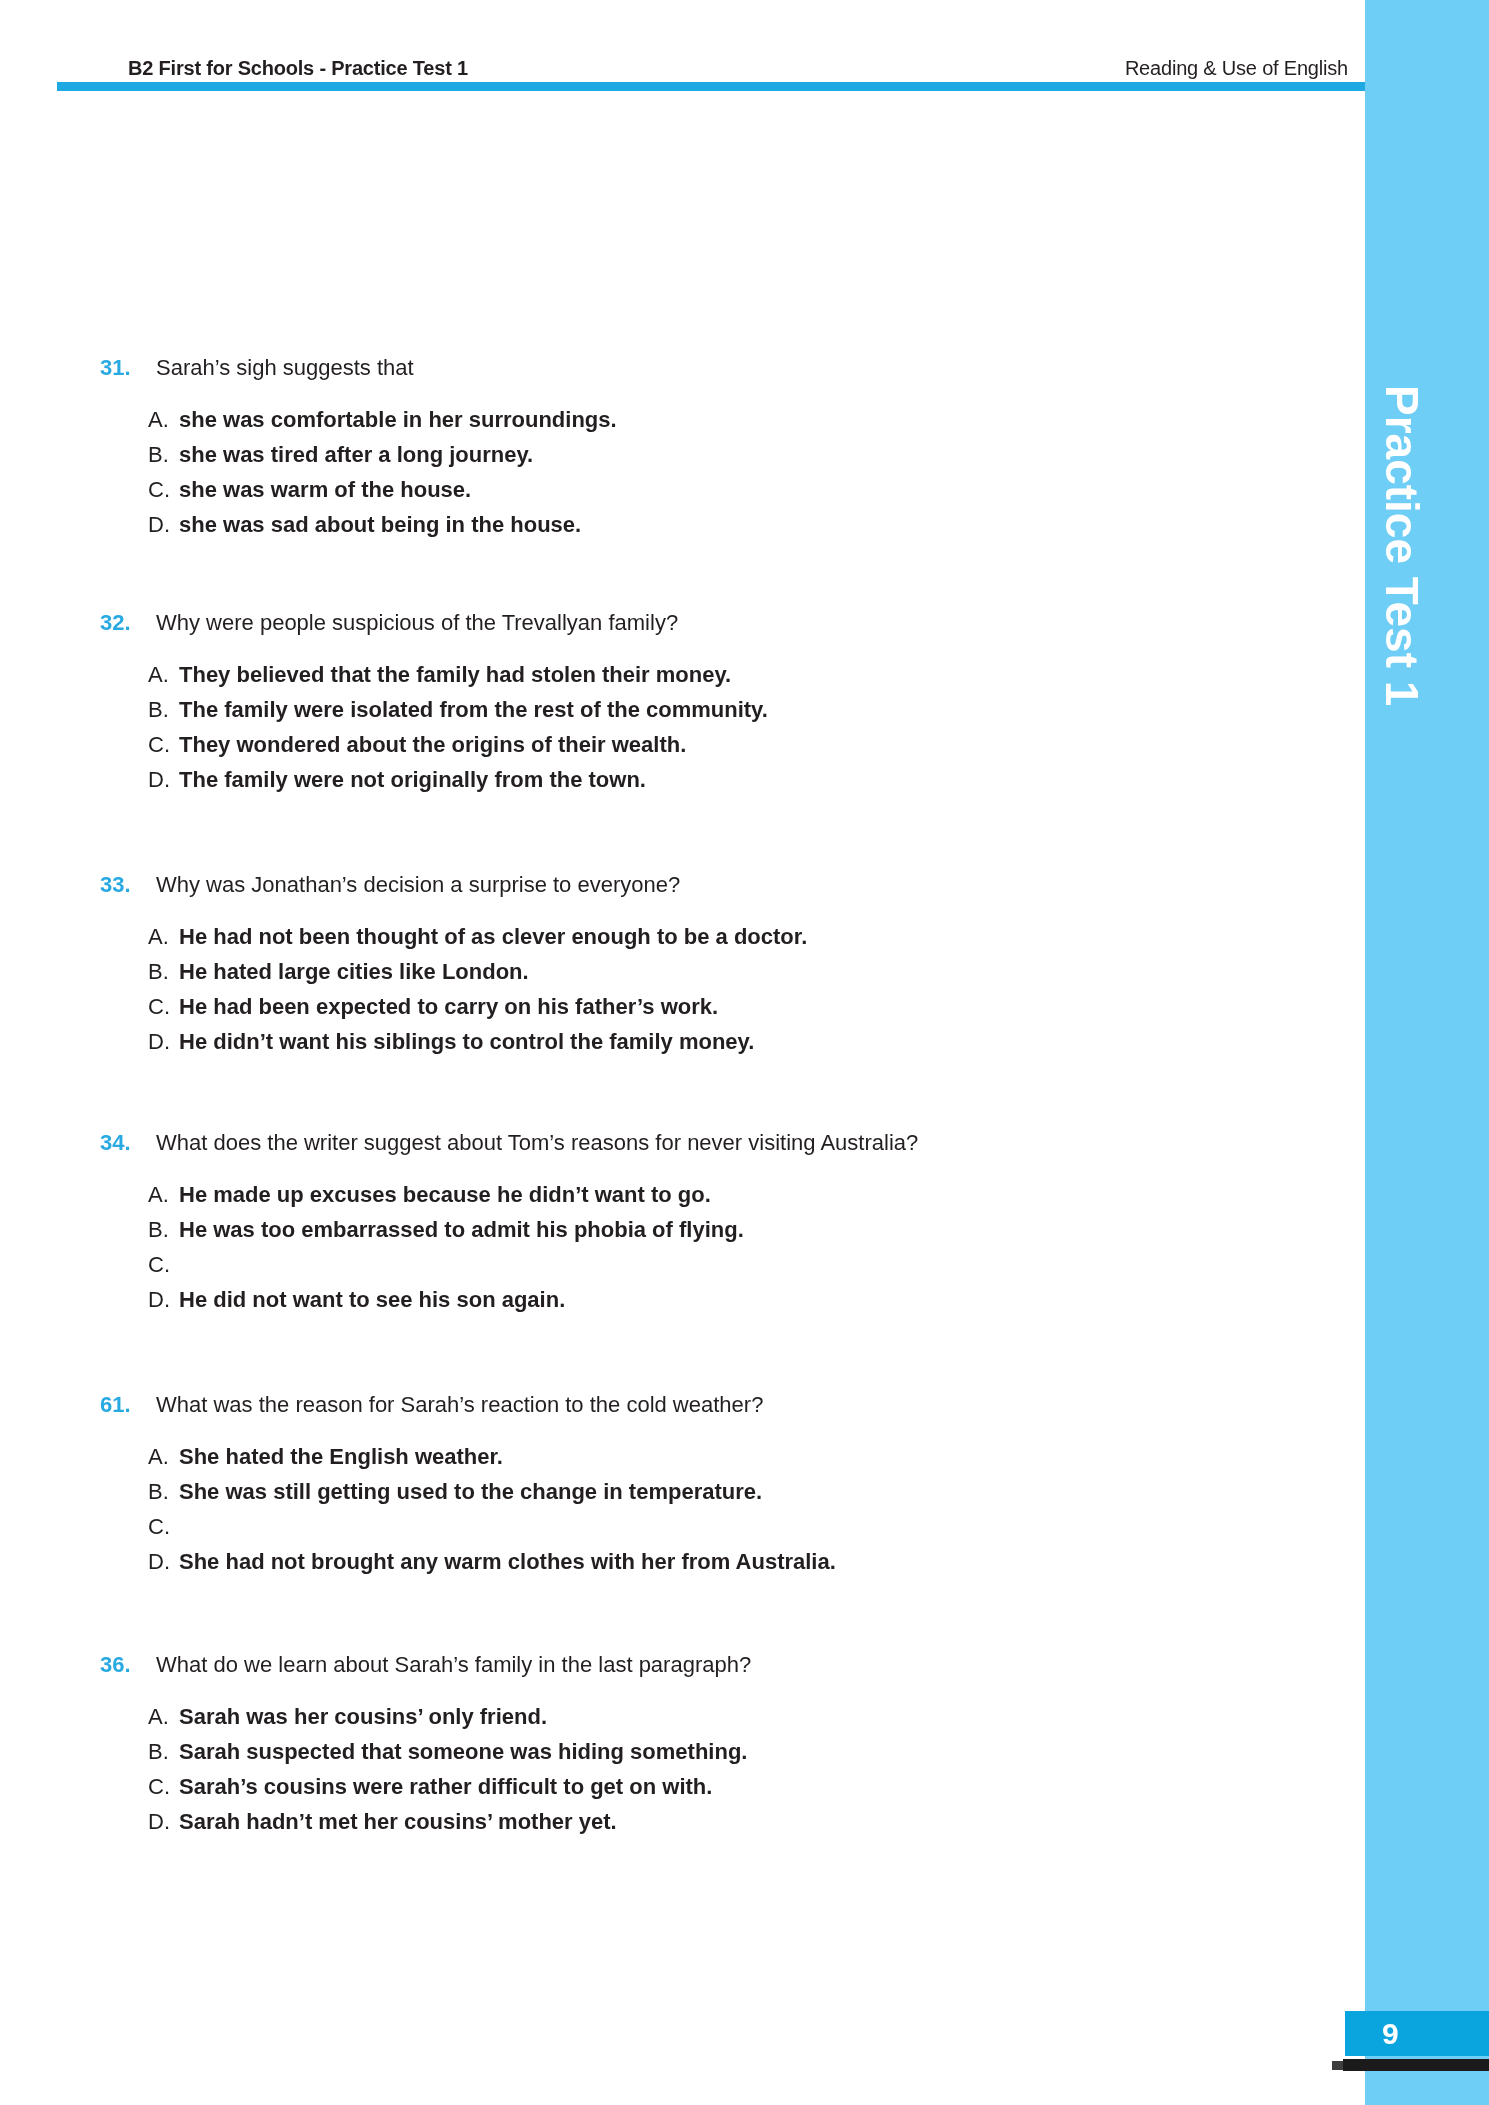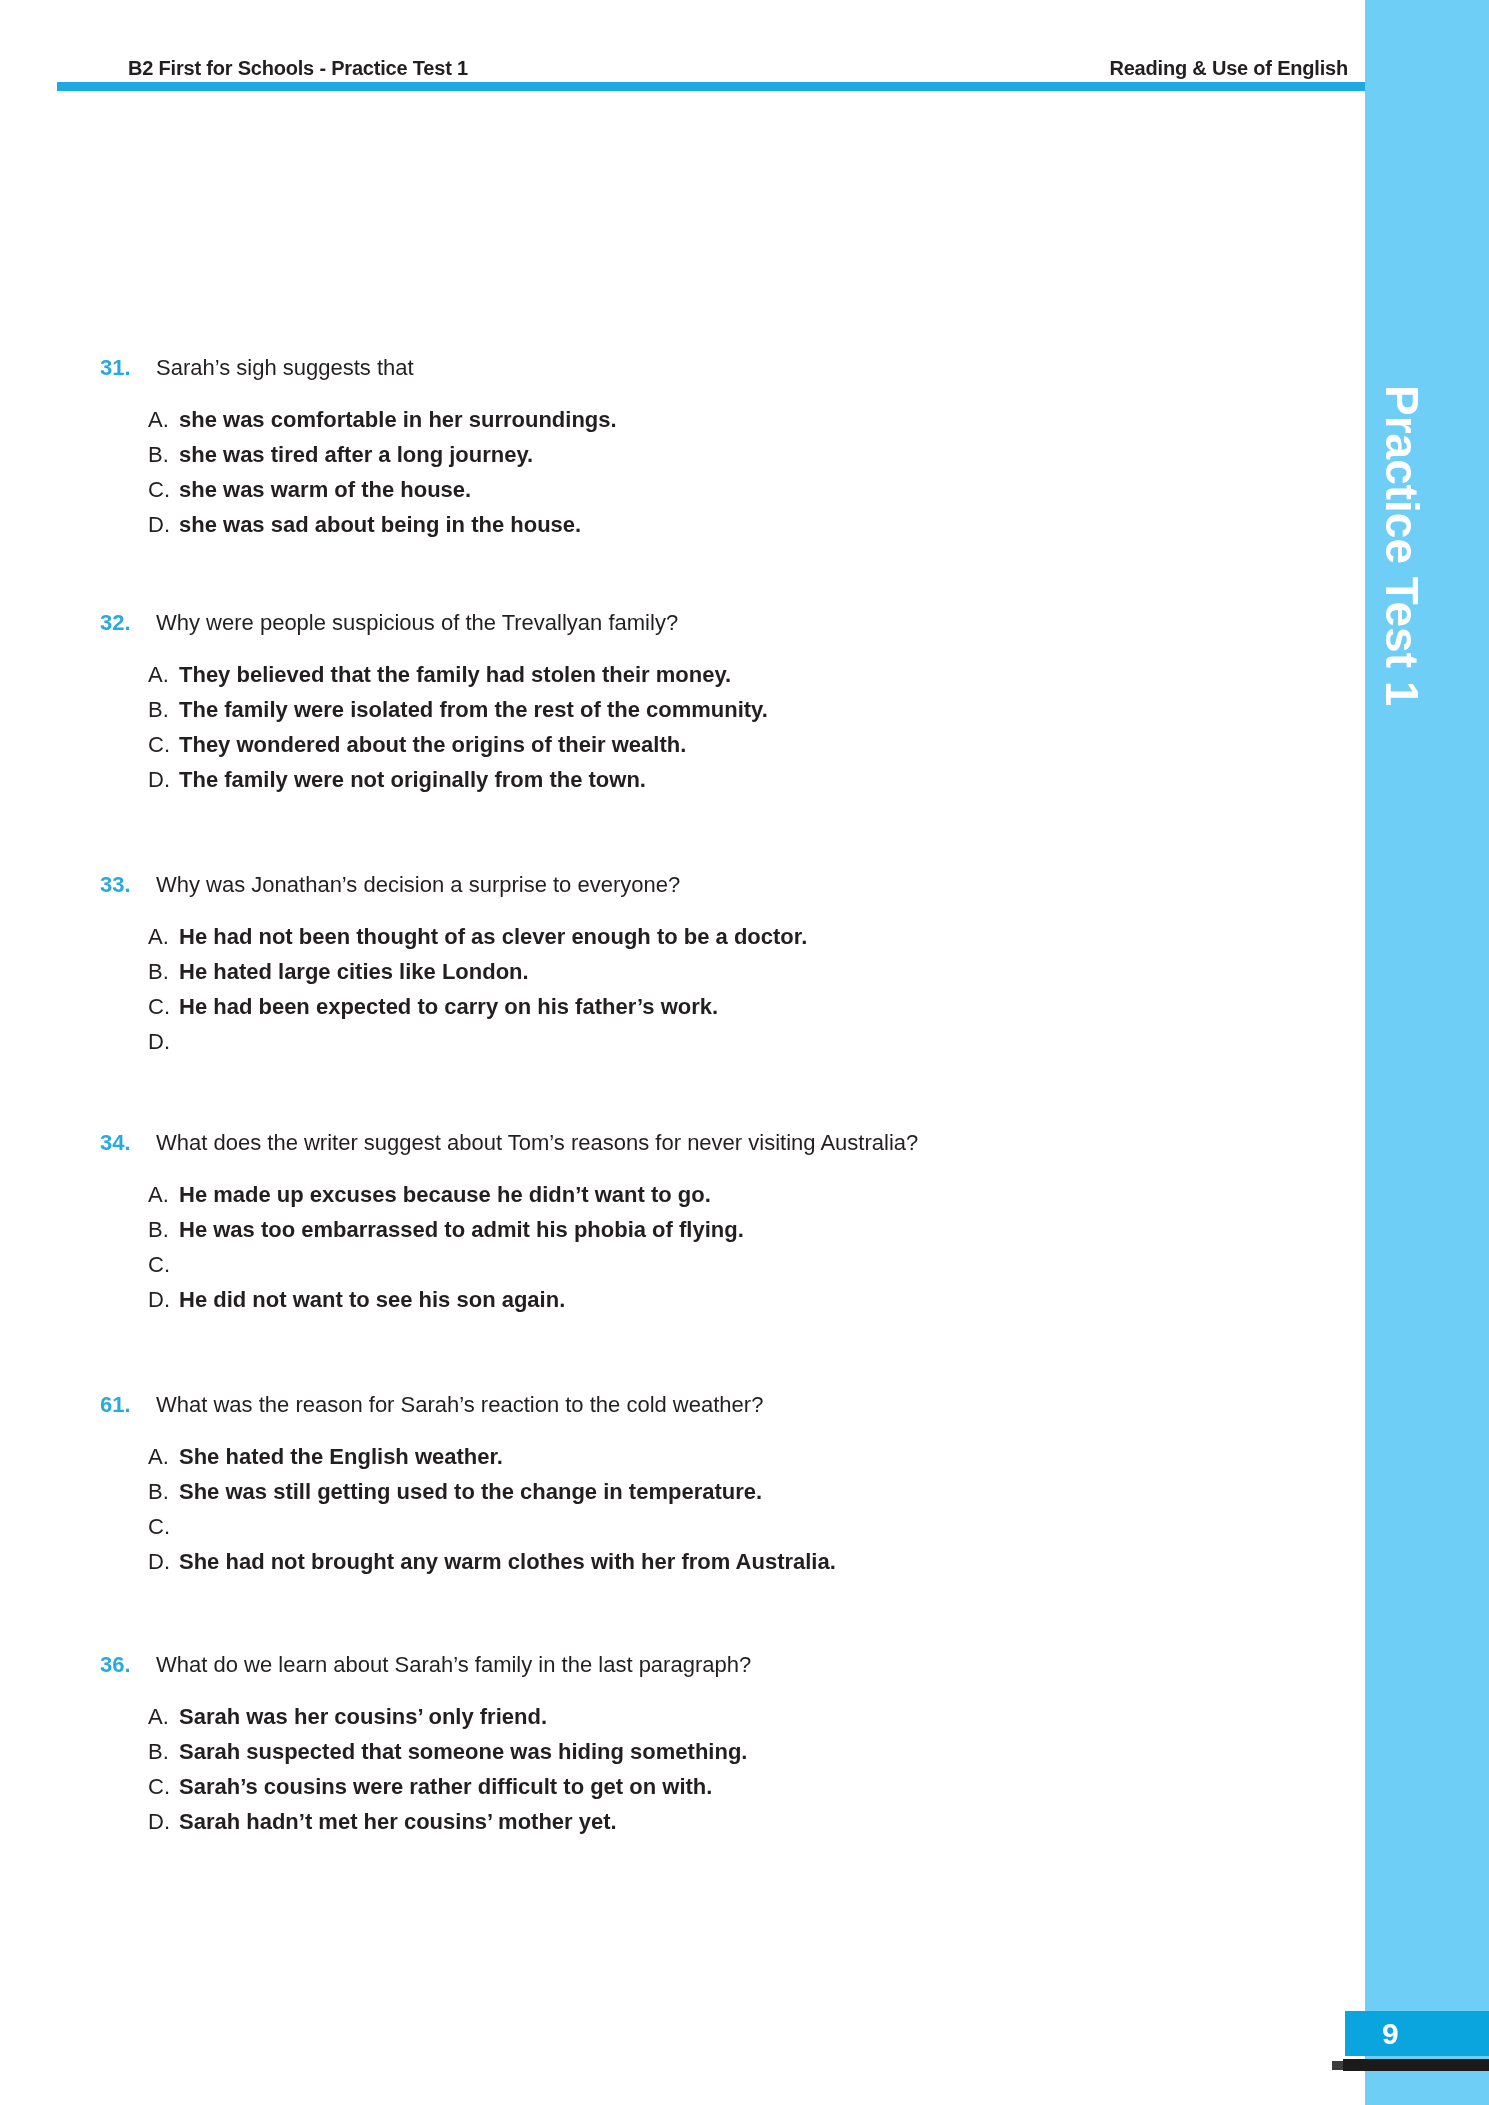--- a/index.html
+++ b/index.html
@@ -46,21 +46,21 @@
     font-size: 20px;
     font-weight: bold;
     letter-spacing: -0.2px;
     margin-left: 36px;
   }
   .header-right {
     position: absolute;
     right: 141px;
     top: 57px;
     font-size: 20px;
-    font-weight: bold;
+    font-weight: normal;
     letter-spacing: -0.2px;
   }
   .header-rule {
     position: absolute;
     left: 57px;
     top: 82px;
     width: 1308px;
     height: 9px;
     background: #1fa9e2;
   }
@@ -216,20 +216,21 @@
       <div class="option">
         <span class="opt-label">B.</span>
         <span class="opt-text">He hated large cities like London.</span>
       </div>
       <div class="option">
         <span class="opt-label">C.</span>
         <span class="opt-text">He had been expected to carry on his father’s work.</span>
       </div>
       <div class="option">
         <span class="opt-label">D.</span>
+        <span class="opt-text">He didn’t want his siblings to control the family money.</span>
       </div>
     </div>
   </div>
 
   <div class="question q-34">
     <div class="q-line">
       <span class="q-num">34.</span>
       <span class="q-text">What does the writer suggest about Tom’s reasons for never visiting Australia?</span>
     </div>
     <div class="options">

